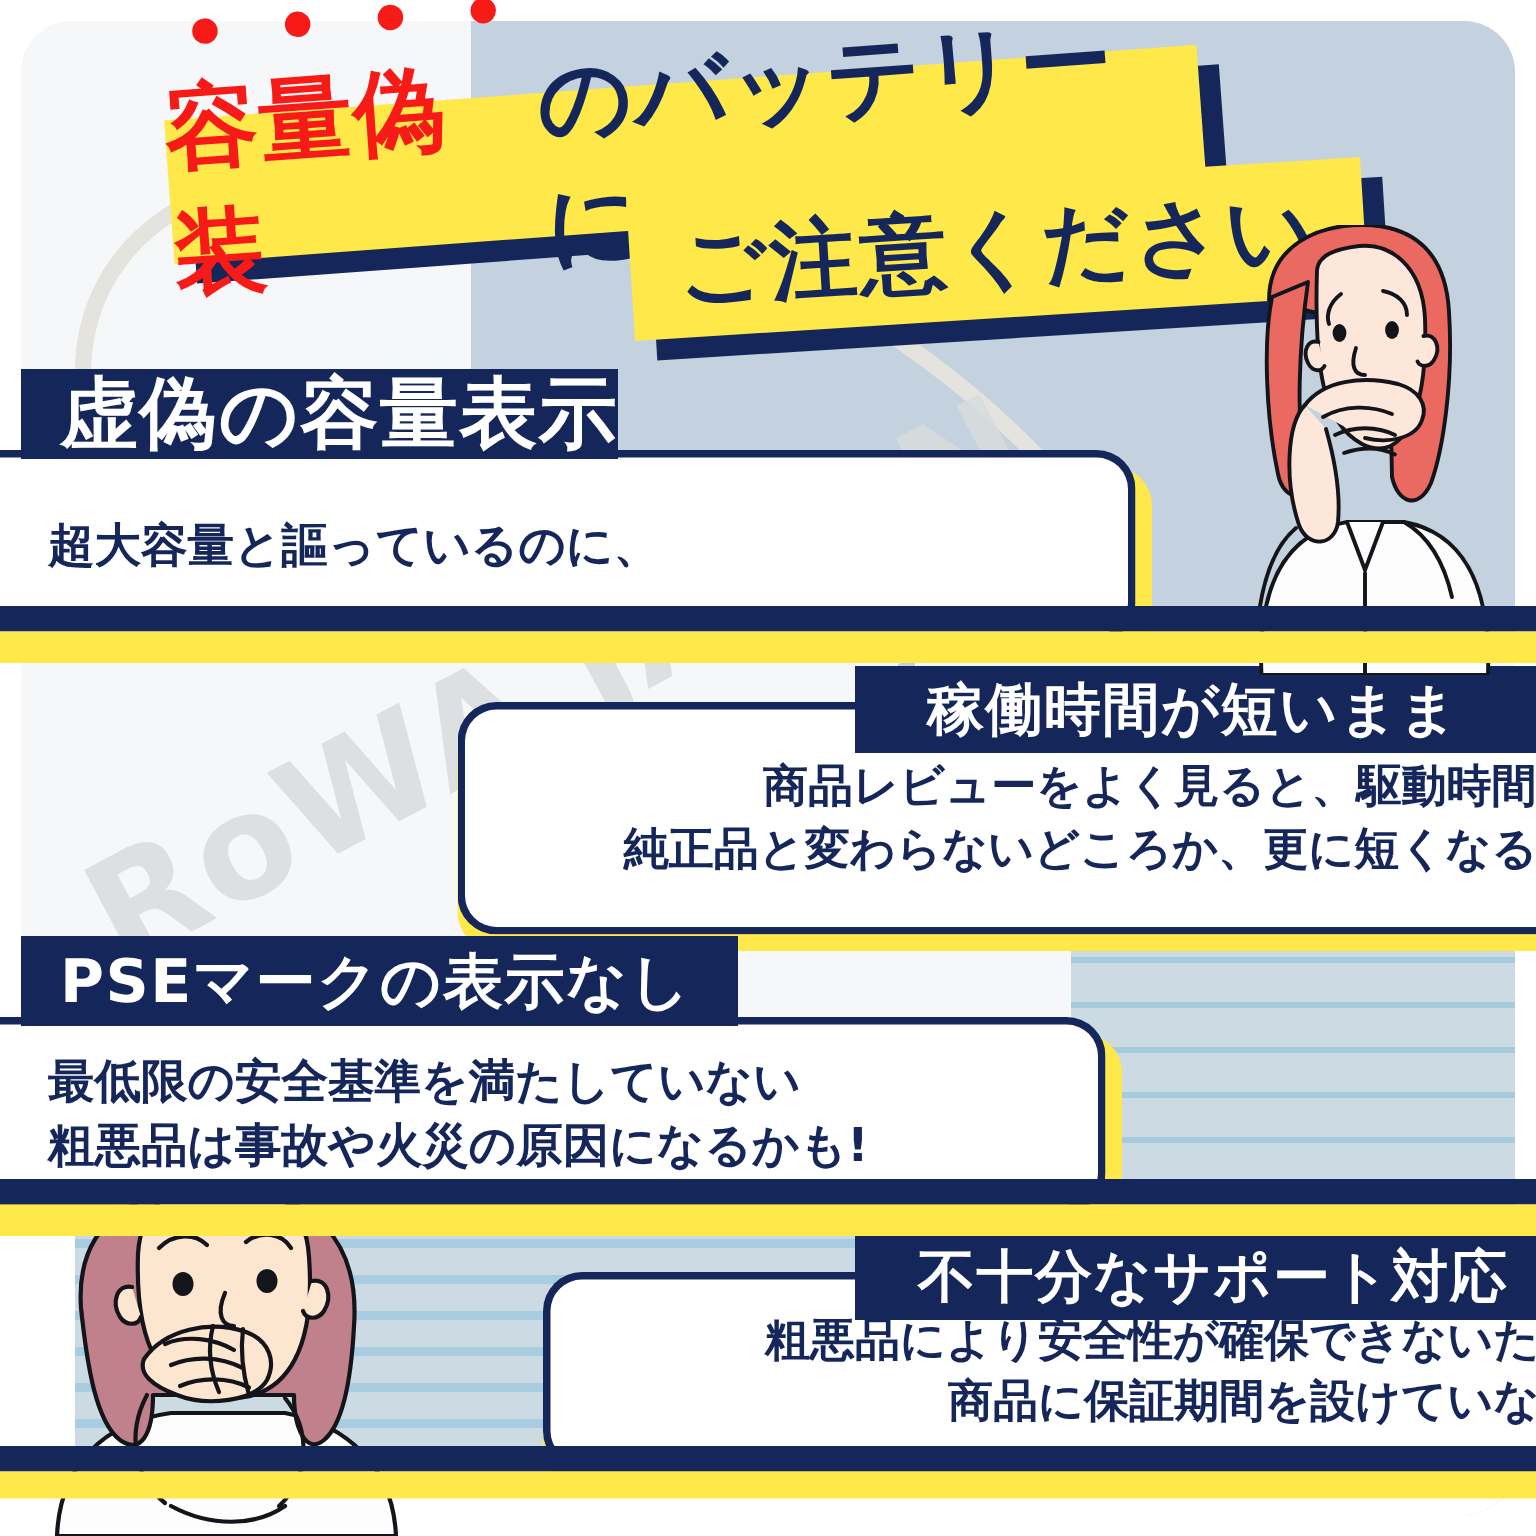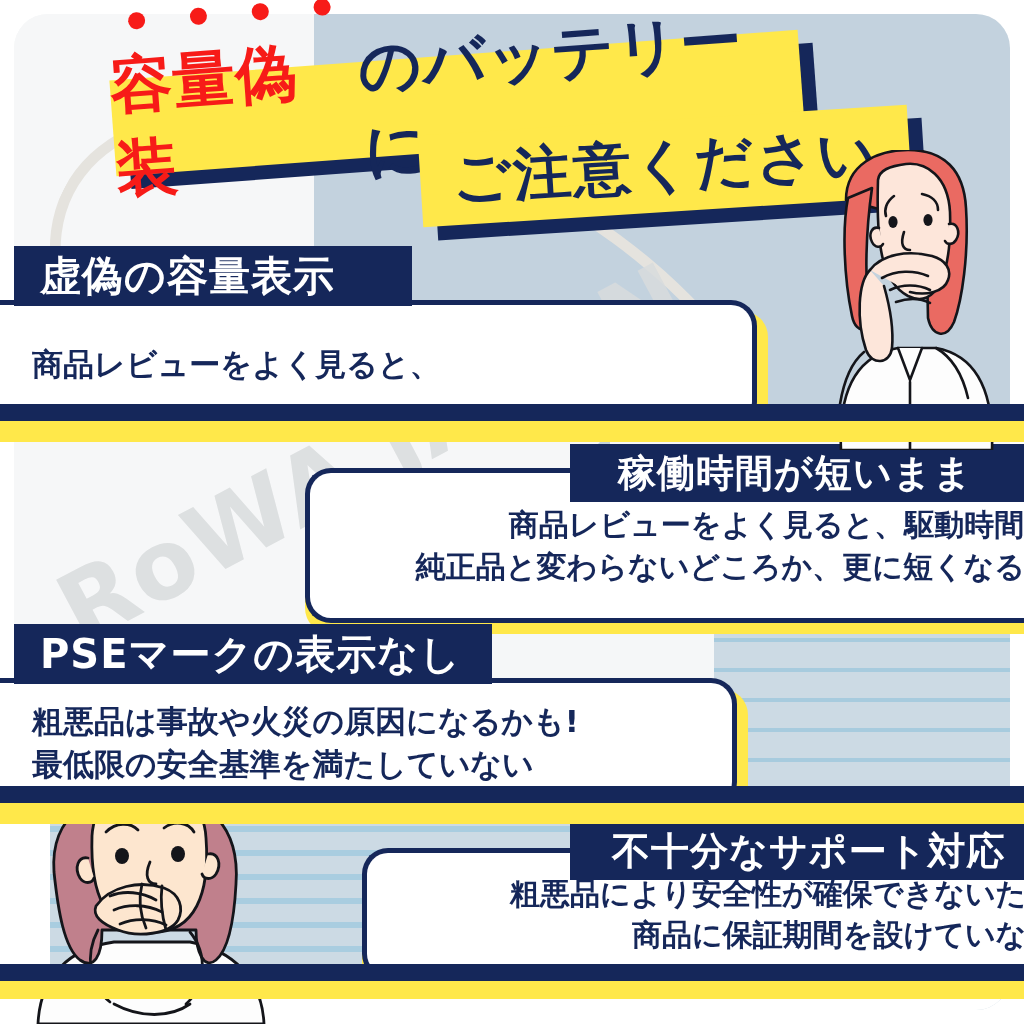--- a/index.html
+++ b/index.html
@@ -70,21 +70,21 @@
        display:flex;align-items:center;z-index:3;white-space:nowrap;}
   .card{position:absolute;background:#ffffff;border:5px solid #15275a;
         box-shadow:11px 11px 0 0 #ffe84a;color:#15275a;
         display:flex;flex-direction:column;justify-content:center;z-index:2;}
   .card p{margin:0;font-weight:700;line-height:1.38;white-space:nowrap;}
   .bar-navy{position:absolute;background:#15275a;height:17px;z-index:7;}
   .bar-yellow{position:absolute;background:#ffe84a;height:21px;z-index:7;}
 
   
   #b1-hdr{left:14px;top:246px;width:372px;height:60px;
-          font-size:41px;padding-left:26px;letter-spacing:1px;}
+          font-size:52px;padding-left:26px;letter-spacing:1px;}
   #b1-card{left:-10px;top:300px;width:720px;height:118px;
            border-top-left-radius:0;border-bottom-left-radius:0;
            border-top-right-radius:26px;border-bottom-right-radius:26px;
            border-left:none;padding-left:42px;font-size:31px;}
   #b1-barN{left:0;top:404px;width:1024px;}
   #b1-barY{left:0;top:421px;width:1024px;}
 
   
   #b2-hdr{left:570px;top:444px;width:454px;height:58px;
           font-size:38px;padding-left:48px;letter-spacing:1px;}
@@ -174,39 +174,39 @@
         <path d="M104 140 C116 134 132 134 144 140"></path>
         <path d="M110 152 C122 148 134 148 144 153"></path>
         <path d="M84 120 C72 132 70 170 80 200 C86 216 104 214 106 198 C108 176 102 150 98 136" fill="#fde6da"></path>
         <path d="M150 198 C164 206 176 222 182 248"></path>
         <path d="M78 202 C66 212 58 230 54 254"></path>
       </g>
     </svg>
   </div>
 
   <div class="card" id="b1-card">
-    <p>商品レビューをよく見ると、</p>
+    <p>超大容量と謳っているのに、</p>
   </div>
   <div class="hdr" id="b1-hdr">
     <span>虚偽の容量表示</span>
   </div>
   <div class="bar-navy" id="b1-barN"></div>
   <div class="bar-yellow" id="b1-barY"></div>
 
   <div class="card" id="b2-card">
     <p>商品レビューをよく見ると、駆動時間が</p>
     <p>純正品と変わらないどころか、更に短くなる…</p>
   </div>
   <div class="hdr" id="b2-hdr">
     <span>稼働時間が短いまま</span>
   </div>
 
   <div class="card" id="b3-card">
+    <p>最低限の安全基準を満たしていない</p>
     <p>粗悪品は事故や火災の原因になるかも!</p>
-    <p>最低限の安全基準を満たしていない</p>
   </div>
   <div class="hdr" id="b3-hdr">
     <span>PSEマークの表示なし</span>
   </div>
   <div class="bar-navy" id="b3-barN"></div>
   <div class="bar-yellow" id="b3-barY"></div>
 
   <div class="char" id="char-shocked">
     <svg viewBox="0 0 275 244" width="275" height="244">
       <g stroke="#14151a" stroke-width="2.8" stroke-linecap="round" stroke-linejoin="round" fill="none">

